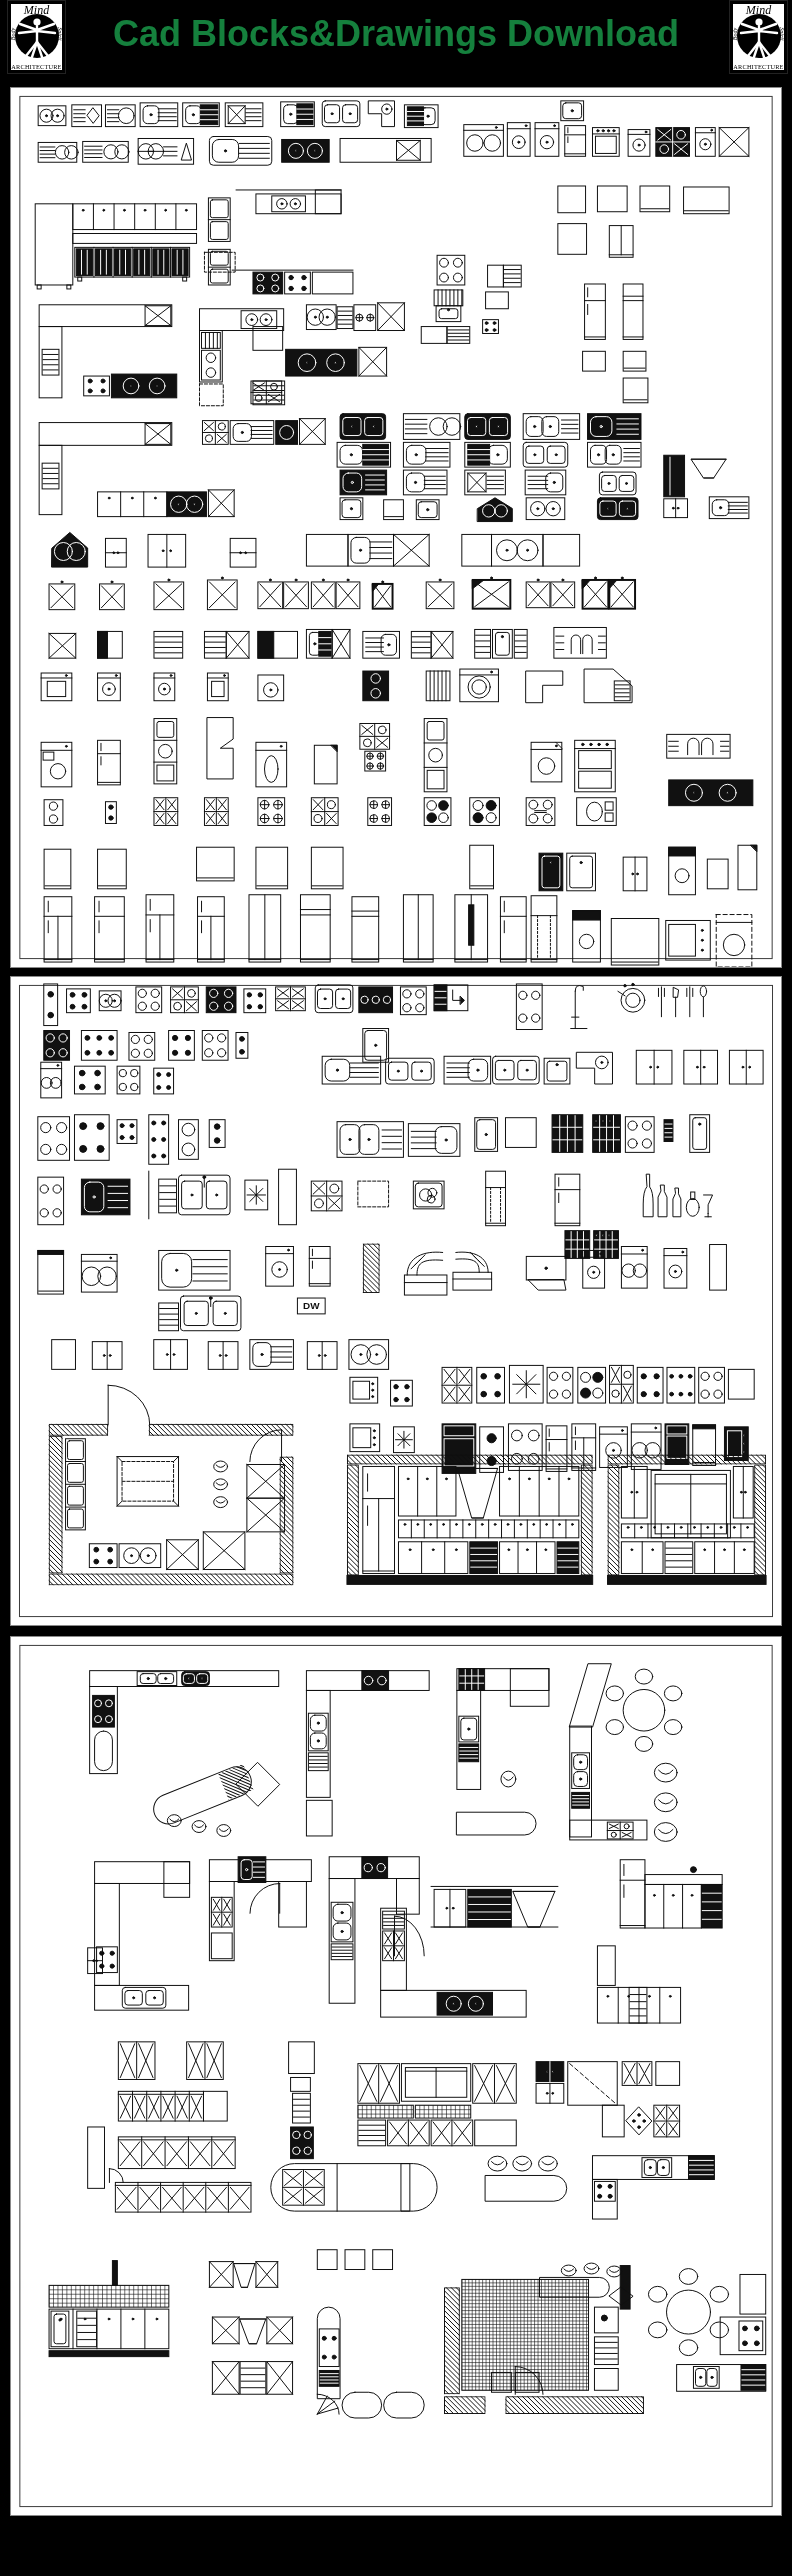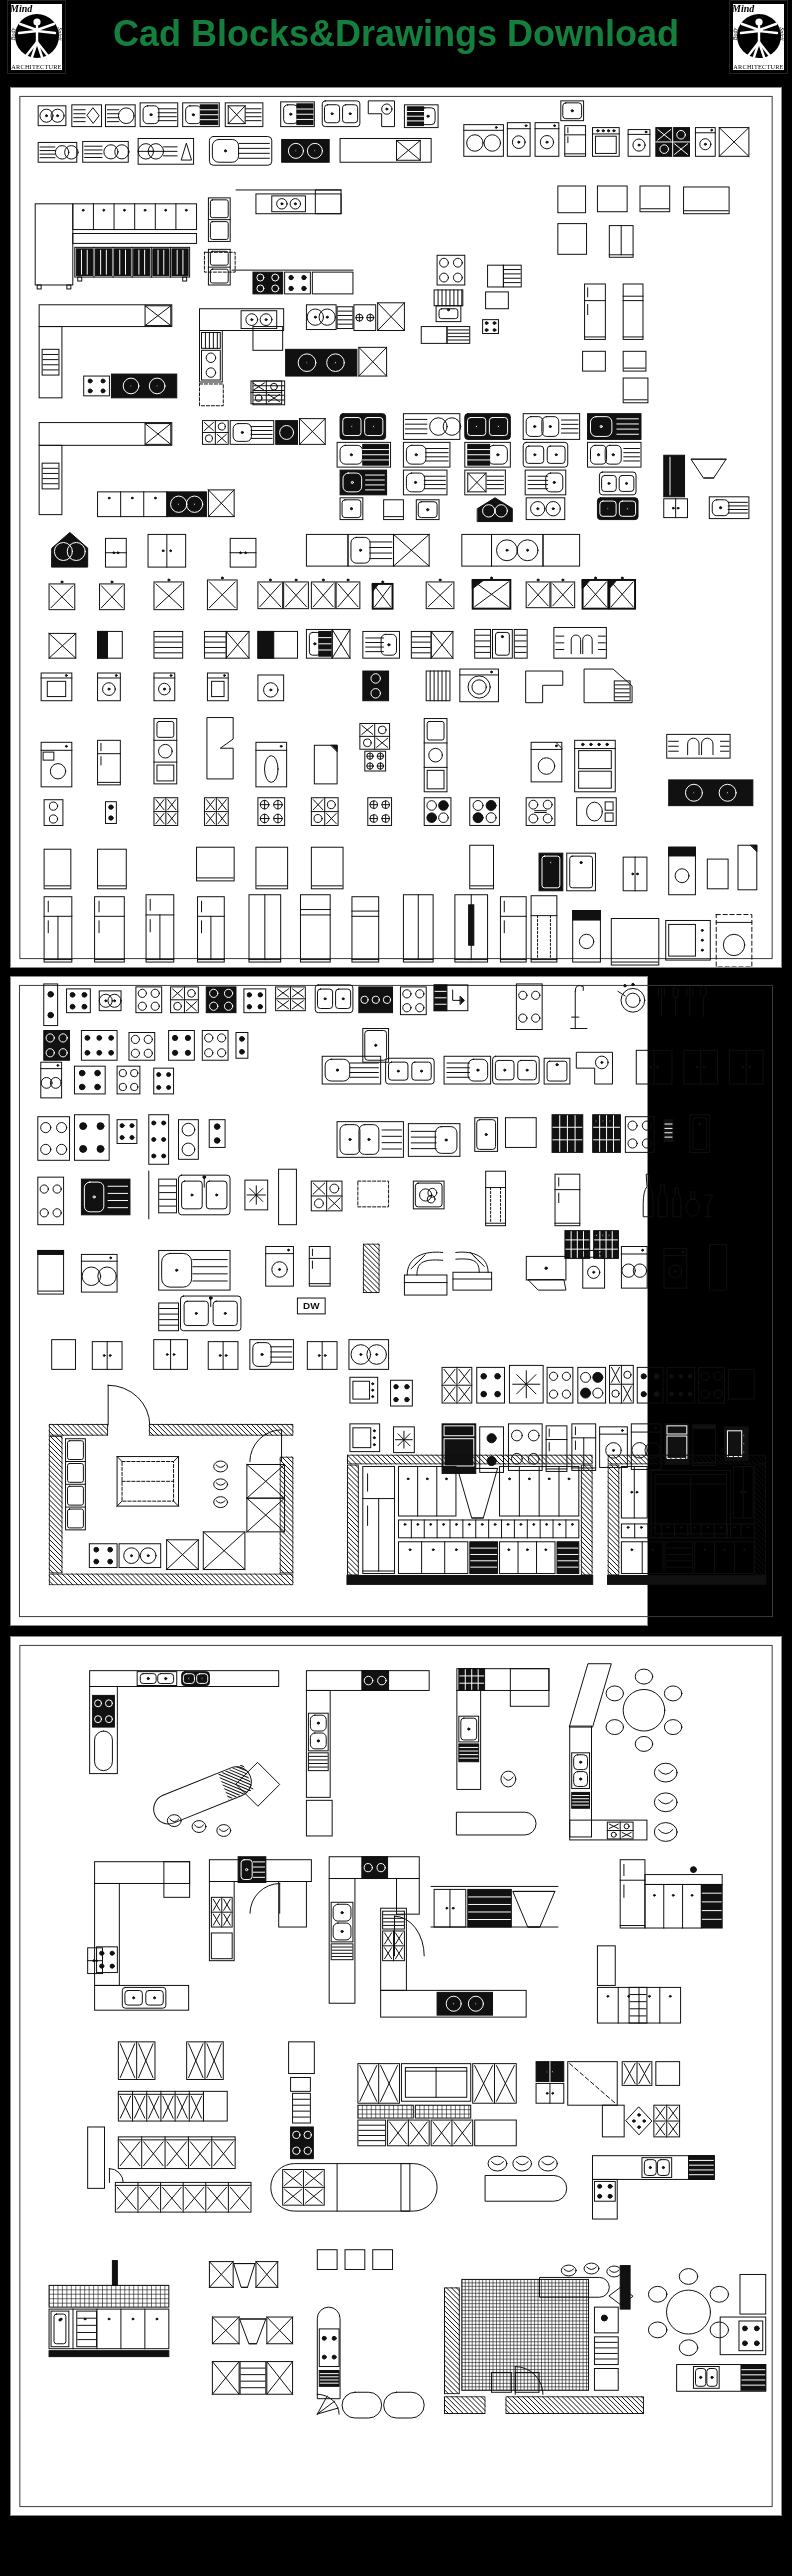--- a/index.html
+++ b/index.html
@@ -6,22 +6,22 @@
   .stage{position:relative;width:792px;height:2576px;background:#000;overflow:hidden;
          font-family:"Liberation Sans", sans-serif;}
   
   .hdr{position:absolute;left:0;top:0;width:792px;height:87px;background:#000;}
   .title{position:absolute;left:69px;right:69px;top:8px;height:52px;margin:0;
          color:#15803d;font-size:36px;font-weight:bold;text-align:center;line-height:52px;
          letter-spacing:0px;white-space:nowrap;}
   .logo{position:absolute;top:1px;width:57px;height:72px;background:#fff;
         border:2px solid #000;box-shadow:inset 0 0 0 1px #000, 0 0 0 1px #222;box-sizing:border-box;}
   .logo-left{left:8px;} .logo-right{left:730px;}
-  .logo .ltop{position:absolute;top:0px;left:0;width:100%;text-align:left;
-        font-family:"Liberation Serif", serif;font-style:italic;font-weight:bold;font-size:10px;color:#000;}
+  .logo .ltop{position:absolute;top:0px;left:0;width:100%;text-align:center;
+        font-family:"Liberation Serif", serif;font-style:italic;font-weight:normal;font-size:12px;color:#000;}
   .logo .lside{position:absolute;top:28px;width:30px;text-align:center;
         font-family:"Liberation Serif", serif;font-style:italic;font-size:6px;color:#000;}
   .logo .lbody{left:-12px;transform:rotate(-90deg);}
   .logo .lspirit{right:-12px;transform:rotate(90deg);}
   .logo .lbot{position:absolute;bottom:1px;left:0;width:100%;text-align:center;
         font-family:"Liberation Serif", serif;font-size:6.3px;letter-spacing:0.2px;color:#000;}
   .logo svg{position:absolute;left:3px;top:9px;}
   
   .sheet{position:absolute;background:#fff;border:1px solid #8a8a8a;box-sizing:border-box;}
   .sheet svg{display:block;}
@@ -1517,21 +1517,21 @@
             <circle cx="36.9" cy="30" r="1" fill="#111"></circle>
           </g>
           <g transform="translate(713,836)">
             <rect x="0" y="0" width="36" height="53" stroke-dasharray="4 3"></rect>
             <line x1="0" y1="7.949999999999999" x2="36" y2="7.949999999999999"></line>
             <circle cx="18" cy="30.74" r="10.799999999999999"></circle>
           </g>
         </g>
       </svg>
     </section>
-  <section class="sheet" style="left: 10px; top: 976px; width: 638px; height: 650px;">
+  <section class="sheet" style="left: 10px; top: 976px; width: 772px; height: 650px;">
       <svg width="770" height="648" viewBox="1 1 777 654">
         <g stroke="#0f0f0f" fill="none" stroke-width="1" stroke-linecap="square">
           <rect x="9.5" y="9.5" width="760" height="637" stroke="#3a3a3a"></rect>
           <g transform="translate(34,8)">
             <rect x="0" y="0" width="14" height="42"></rect>
             <circle cx="7" cy="10.5" r="2.8000000000000003" fill="#111"></circle>
             <circle cx="7" cy="31.5" r="2.8000000000000003" fill="#111"></circle>
           </g>
           <g transform="translate(57,13)">
             <rect x="0" y="0" width="24" height="24"></rect>

